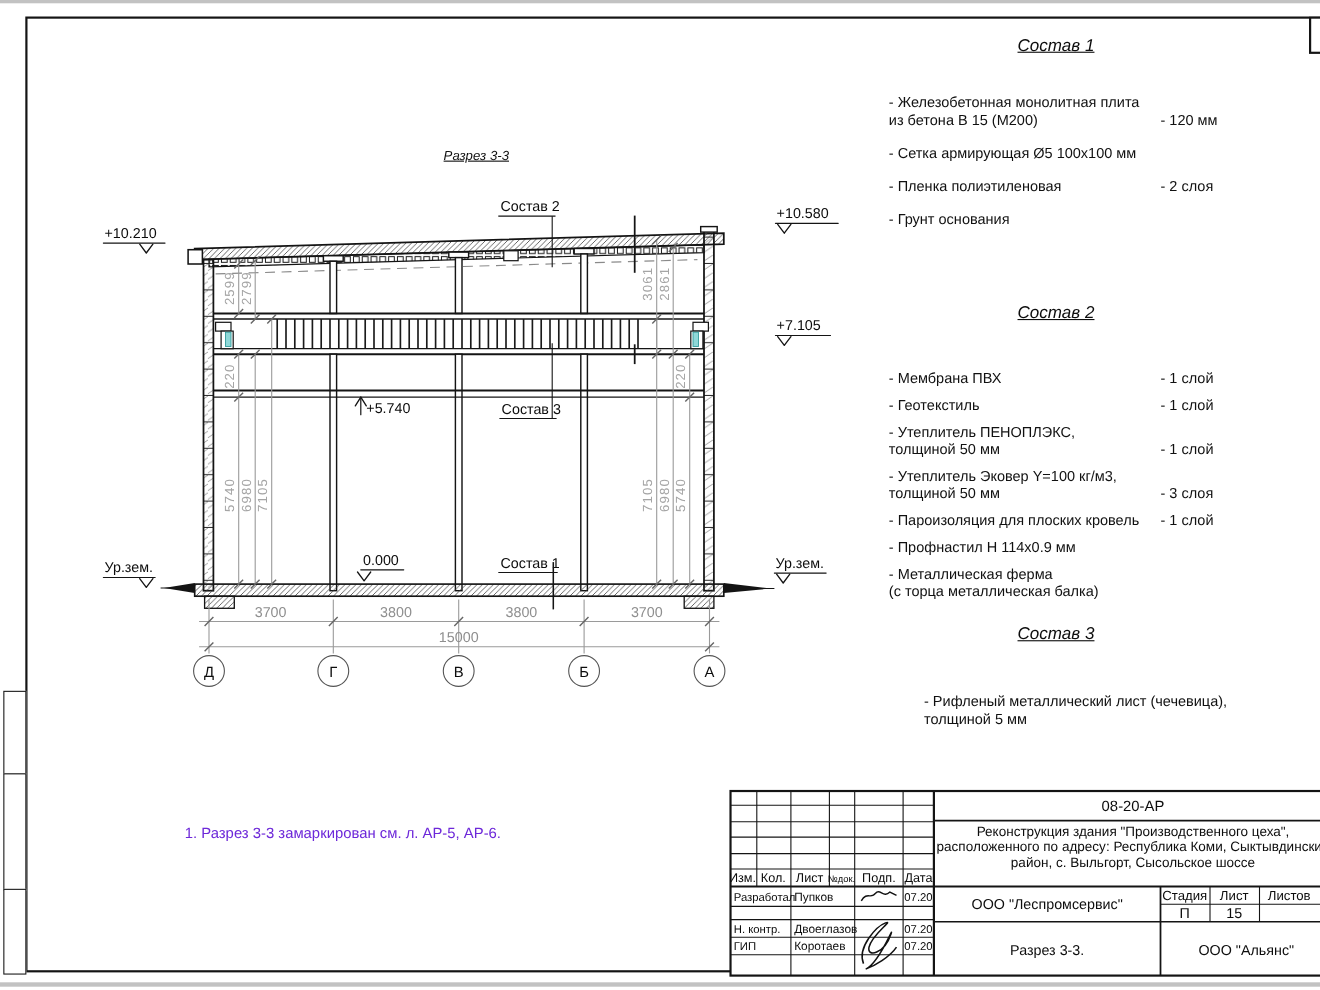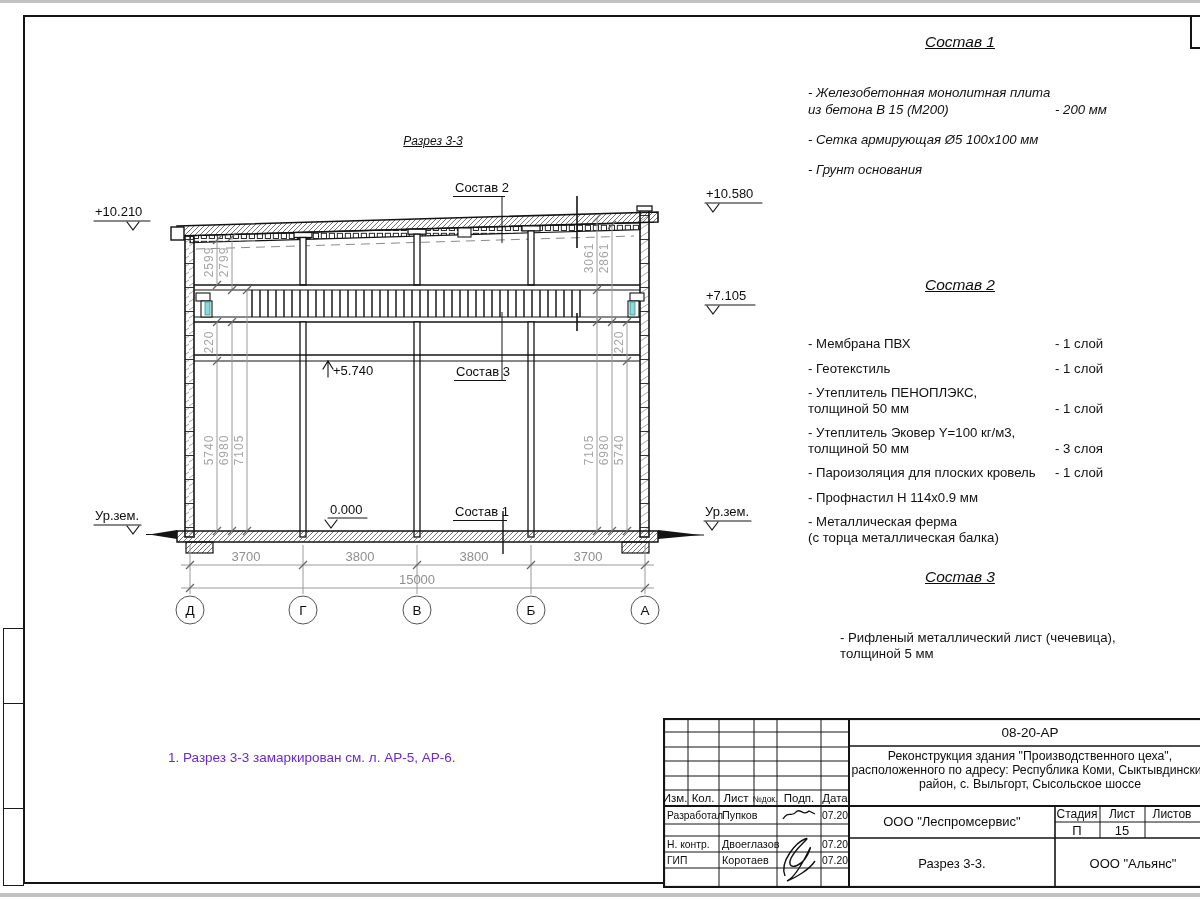--- a/index.html
+++ b/index.html
@@ -264,28 +264,32 @@
     </g>
     <g>
       <text class="lbl" x="455" y="516">Состав 1</text>
       <line x1="453" y1="520.5" x2="507" y2="520.5" stroke="#141414" stroke-width="1"></line>
       <line x1="503" y1="511" x2="503" y2="554" stroke="#141414" stroke-width="1.4"></line>
     </g>
   </g>
 </svg>
 
 <div class="sost-title" style="left:880px;top:33px;">Состав 1</div>
-<div class="sost-items s1" style="left:808px;top:84px;font-style:italic;">
+<div class="sost-items s1" style="left:808px;top:84px;">
     <div class="sost-item">
       <span class="sost-name">- Железобетонная  монолитная плита
 из бетона В 15 (М200)</span>
-      <span class="sost-value">- 200 мм</span>
+      <span class="sost-value">- 120 мм</span>
     </div>
     <div class="sost-item">
       <span class="sost-name">- Сетка армирующая Ø5 100х100 мм</span>
+    </div>
+    <div class="sost-item">
+      <span class="sost-name">- Пленка полиэтиленовая</span>
+      <span class="sost-value">-  2 слоя</span>
     </div>
     <div class="sost-item">
       <span class="sost-name">- Грунт основания</span>
     </div>
   </div>
 
 <div class="sost-title" style="left:880px;top:276px;">Состав 2</div>
 <div class="sost-items s2" style="left:808px;top:336px;">
     <div class="sost-item">
       <span class="sost-name">- Мембрана ПВХ</span>

